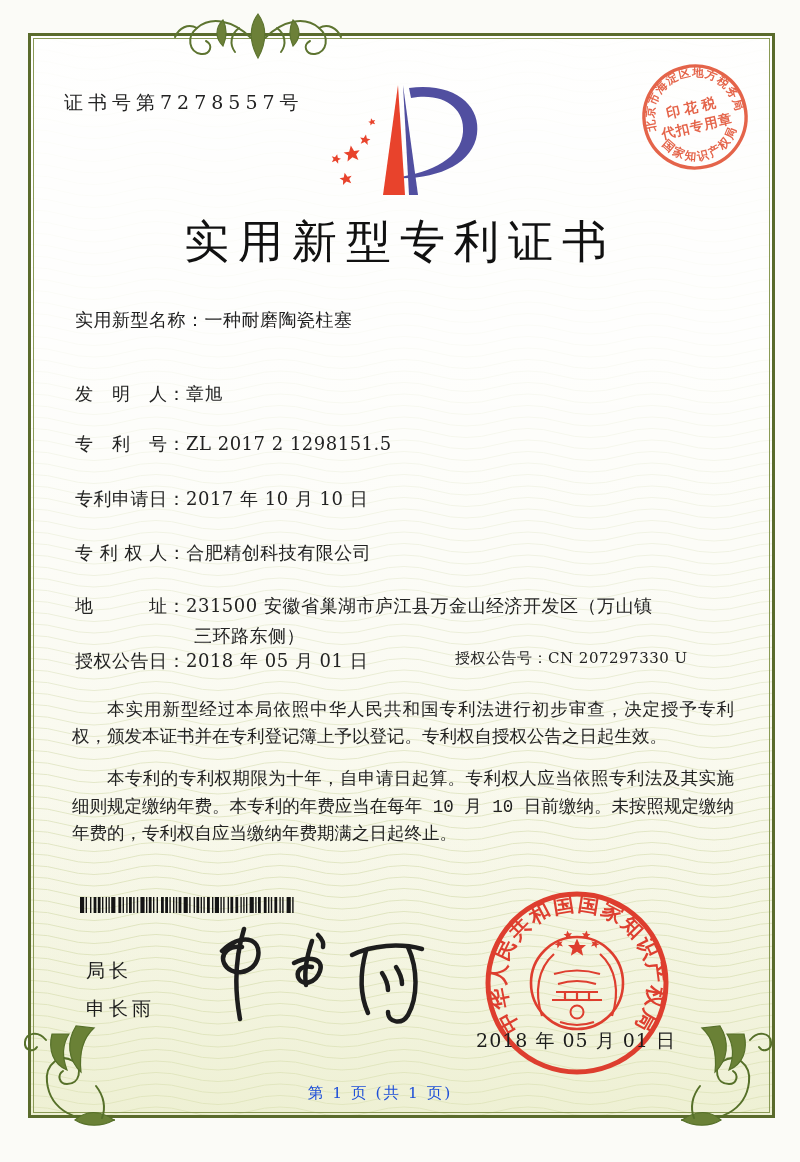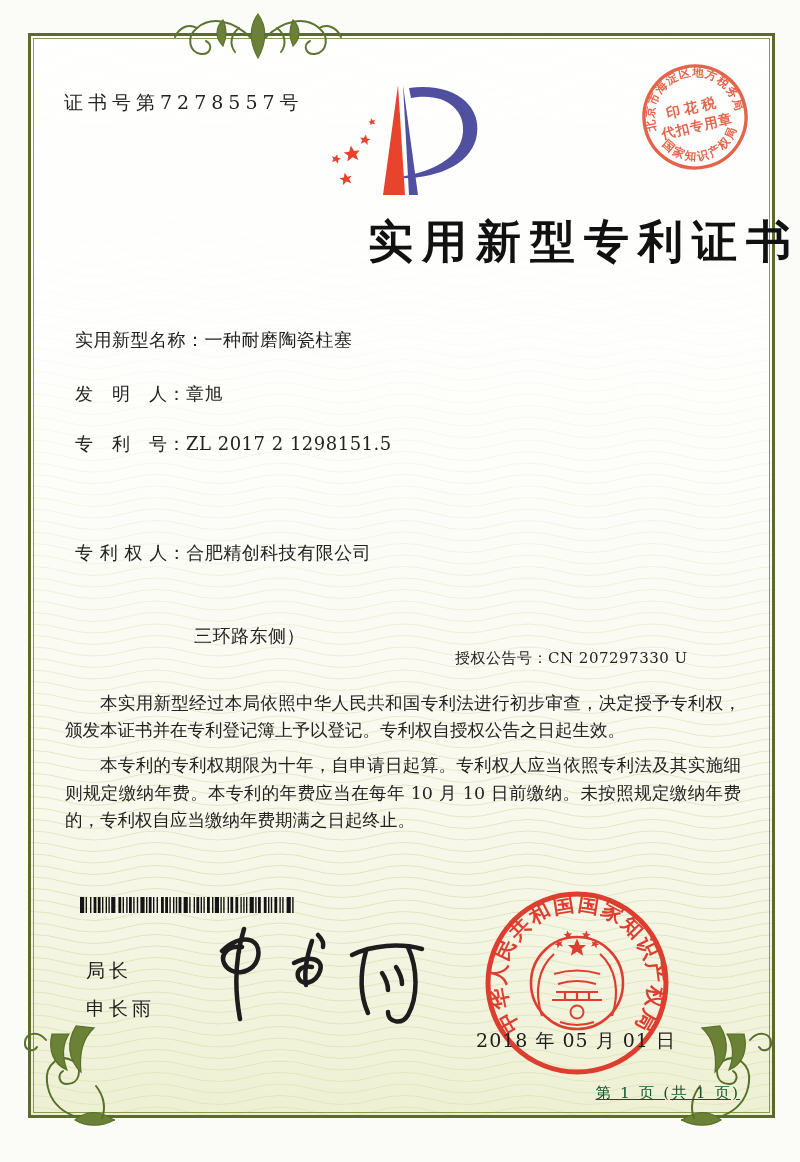--- a/index.html
+++ b/index.html
@@ -16,34 +16,34 @@
   .tint-bottom{position:absolute;left:0;right:0;bottom:0;height:330px;
         background:linear-gradient(0deg,rgba(230,234,192,.55) 0%,rgba(230,234,192,.28) 40%,rgba(230,234,192,0) 100%);}
   
   .orn{position:absolute;pointer-events:none;}
   .orn-top{left:173px;top:8px;}
   .orn-bl{left:16px;top:1020px;}
   .orn-br{left:668px;top:1020px;transform:scaleX(-1);}
   
   .abs{position:absolute;}
   .cert-no{left:64px;top:90px;font-size:19px;letter-spacing:5px;color:#222;}
-  .title{left:0;right:0;top:212px;text-align:right;font-size:45px;font-weight:bold;
+  .title{left:0;right:0;top:212px;text-align:center;font-size:45px;font-weight:normal;
          letter-spacing:9px;color:#111;}
   .row{position:absolute;left:75px;font-size:18px;white-space:pre;color:#222;letter-spacing:.5px;}
   .addr2{position:absolute;left:194px;font-size:18px;color:#222;letter-spacing:.5px;text-align:center;}
   .grant-right{position:absolute;left:455px;font-size:15px;white-space:pre;color:#222;letter-spacing:.5px;}
   .body-text{position:absolute;left:57px;top:682px;width:692px;font-size:17.5px;line-height:27.2px;
              text-align:justify;color:#222;}
-  .body-text p{margin:8px;text-indent:2em;}
+  .body-text p{margin:15px;text-indent:2em;font-family:Liberation Mono, monospace;}
   .director{position:absolute;left:86px;font-size:19px;letter-spacing:4px;color:#1a1a1a;
             font-family:Liberation Serif, serif;}
   .seal-date{position:absolute;left:470px;top:1028px;width:212px;text-align:center;
              font-size:19px;letter-spacing:1px;color:#1c1c1c;font-weight:500;}
-  .footer{position:absolute;left:20px;top:1083px;width:720px;text-align:right;font-size:15.5px;
-          letter-spacing:2px;color:#14532d;text-decoration:underline;}
+  .footer{position:absolute;left:20px;top:1083px;width:720px;text-align:center;font-size:15.5px;
+          letter-spacing:2px;color:#1d4ed8;}
   .sig-svg{position:absolute;left:200px;top:915px;}
   .seal-svg{position:absolute;left:482px;top:888px;opacity:.95;}
   .stamp-svg{position:absolute;left:628px;top:50px;opacity:.9;}
   .logo-svg{position:absolute;left:325px;top:78px;}
   .barcode-svg{position:absolute;left:80px;top:897px;}
 </style>
 </head>
 <body>
 
 <div class="page">
@@ -223,31 +223,34 @@
       <text font-size="11.5" font-weight="bold" letter-spacing="2">
         <textPath href="#stArcBot" startOffset="50%" text-anchor="middle">国家知识产权局</textPath>
       </text>
       <text x="67" y="62" text-anchor="middle" font-size="14" font-weight="bold" letter-spacing="4">印花税</text>
       <text x="67" y="81" text-anchor="middle" font-size="13.5" font-weight="bold" letter-spacing="1">代扣专用章</text>
     </g>
   </svg>
 
   <div class="abs title">实用新型专利证书</div>
 
-  <div class="row" style="top:328px"><span>实用新型名称：</span><span>一种耐磨陶瓷柱塞</span></div>
+  <div class="row" style="top:308px"><span>实用新型名称：</span><span>一种耐磨陶瓷柱塞</span></div>
 
   <div class="row" style="top:382px"><span>发　明　人：</span><span>章旭</span></div>
 
   <div class="row" style="top:432px"><span>专　利　号：</span><span>ZL 2017 2 1298151.5</span></div>
 
+  <div class="row" style="top:487px"><span>专利申请日：</span><span>2017 年 10 月 10 日</span></div>
 
   <div class="row" style="top:541px"><span>专 利 权 人：</span><span>合肥精创科技有限公司</span></div>
 
+  <div class="row" style="top:594px"><span>地　　　址：</span><span>231500 安徽省巢湖市庐江县万金山经济开发区（万山镇</span></div>
   <div class="addr2" style="top:624px">三环路东侧）</div>
 
+  <div class="row" style="top:649px"><span>授权公告日：</span><span>2018 年 05 月 01 日</span></div>
   <div class="grant-right" style="top:649px"><span>授权公告号：</span><span>CN 207297330 U</span></div>
 
   <div class="body-text">
     <p>本实用新型经过本局依照中华人民共和国专利法进行初步审查，决定授予专利权，颁发本证书并在专利登记簿上予以登记。专利权自授权公告之日起生效。</p>
     <p>本专利的专利权期限为十年，自申请日起算。专利权人应当依照专利法及其实施细则规定缴纳年费。本专利的年费应当在每年 10 月 10 日前缴纳。未按照规定缴纳年费的，专利权自应当缴纳年费期满之日起终止。</p>
   </div>
 
   <svg class="barcode-svg" width="220" height="16" viewBox="0 0 220 16">
     <g id="barcodeg" fill="#141414">
         <rect x="0.0" y="0" width="4.2" height="16"></rect>

